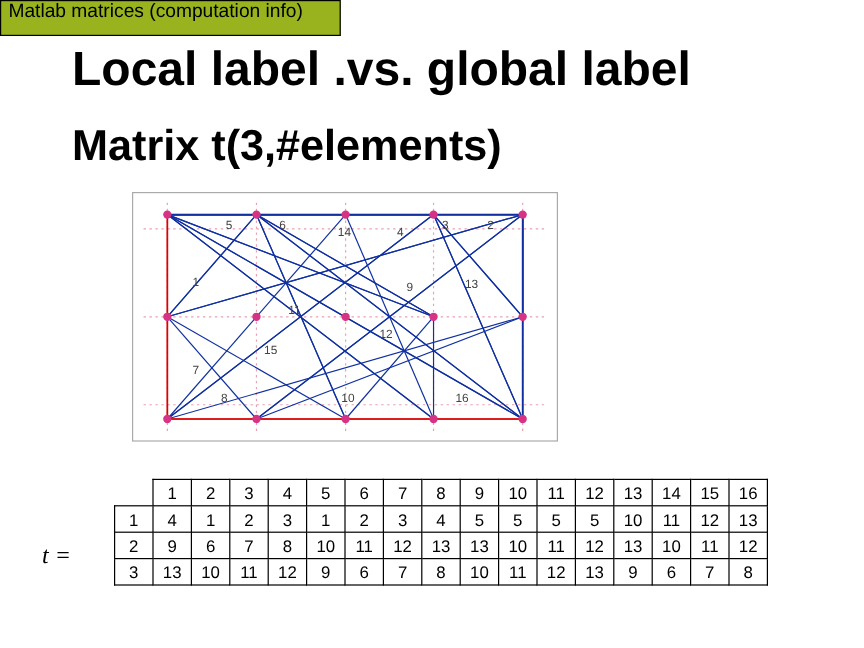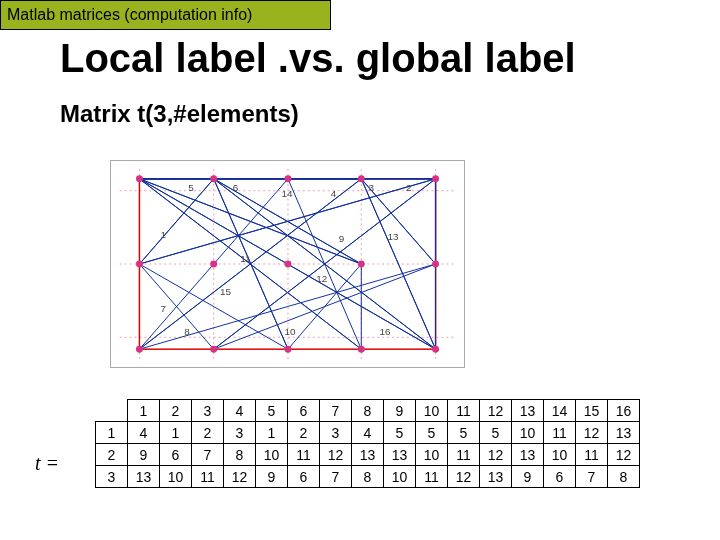--- a/index.html
+++ b/index.html
@@ -8,41 +8,40 @@
     width: 720px;
     height: 540px;
     background: #fff;
     font-family: Arial, Helvetica, sans-serif;
     color: #000;
     position: relative;
   }
   .header-band {
     position: absolute;
     top: 0; left: 0;
-    width: 331px;
+    width: 284px;
     height: 30px;
     background: #99b31f;
     border: 1px solid #000;
     display: flex;
-    align-items: center;
     padding-left: 6px;
     font-size: 16px;
   }
   .title-main {
     position: absolute;
     top: 36px;
     left: 60px;
     font-size: 40px;
     font-weight: bold;
   }
   .title-sub {
     position: absolute;
     top: 100px;
     left: 60px;
-    font-size: 24px;
+    font-size: 36px;
     font-weight: bold;
   }
   .mesh-wrap {
     position: absolute;
     top: 160px;
     left: 110px;
     width: 355px;
     height: 208px;
     border: 1px solid #aaa;
     background: #fff;

